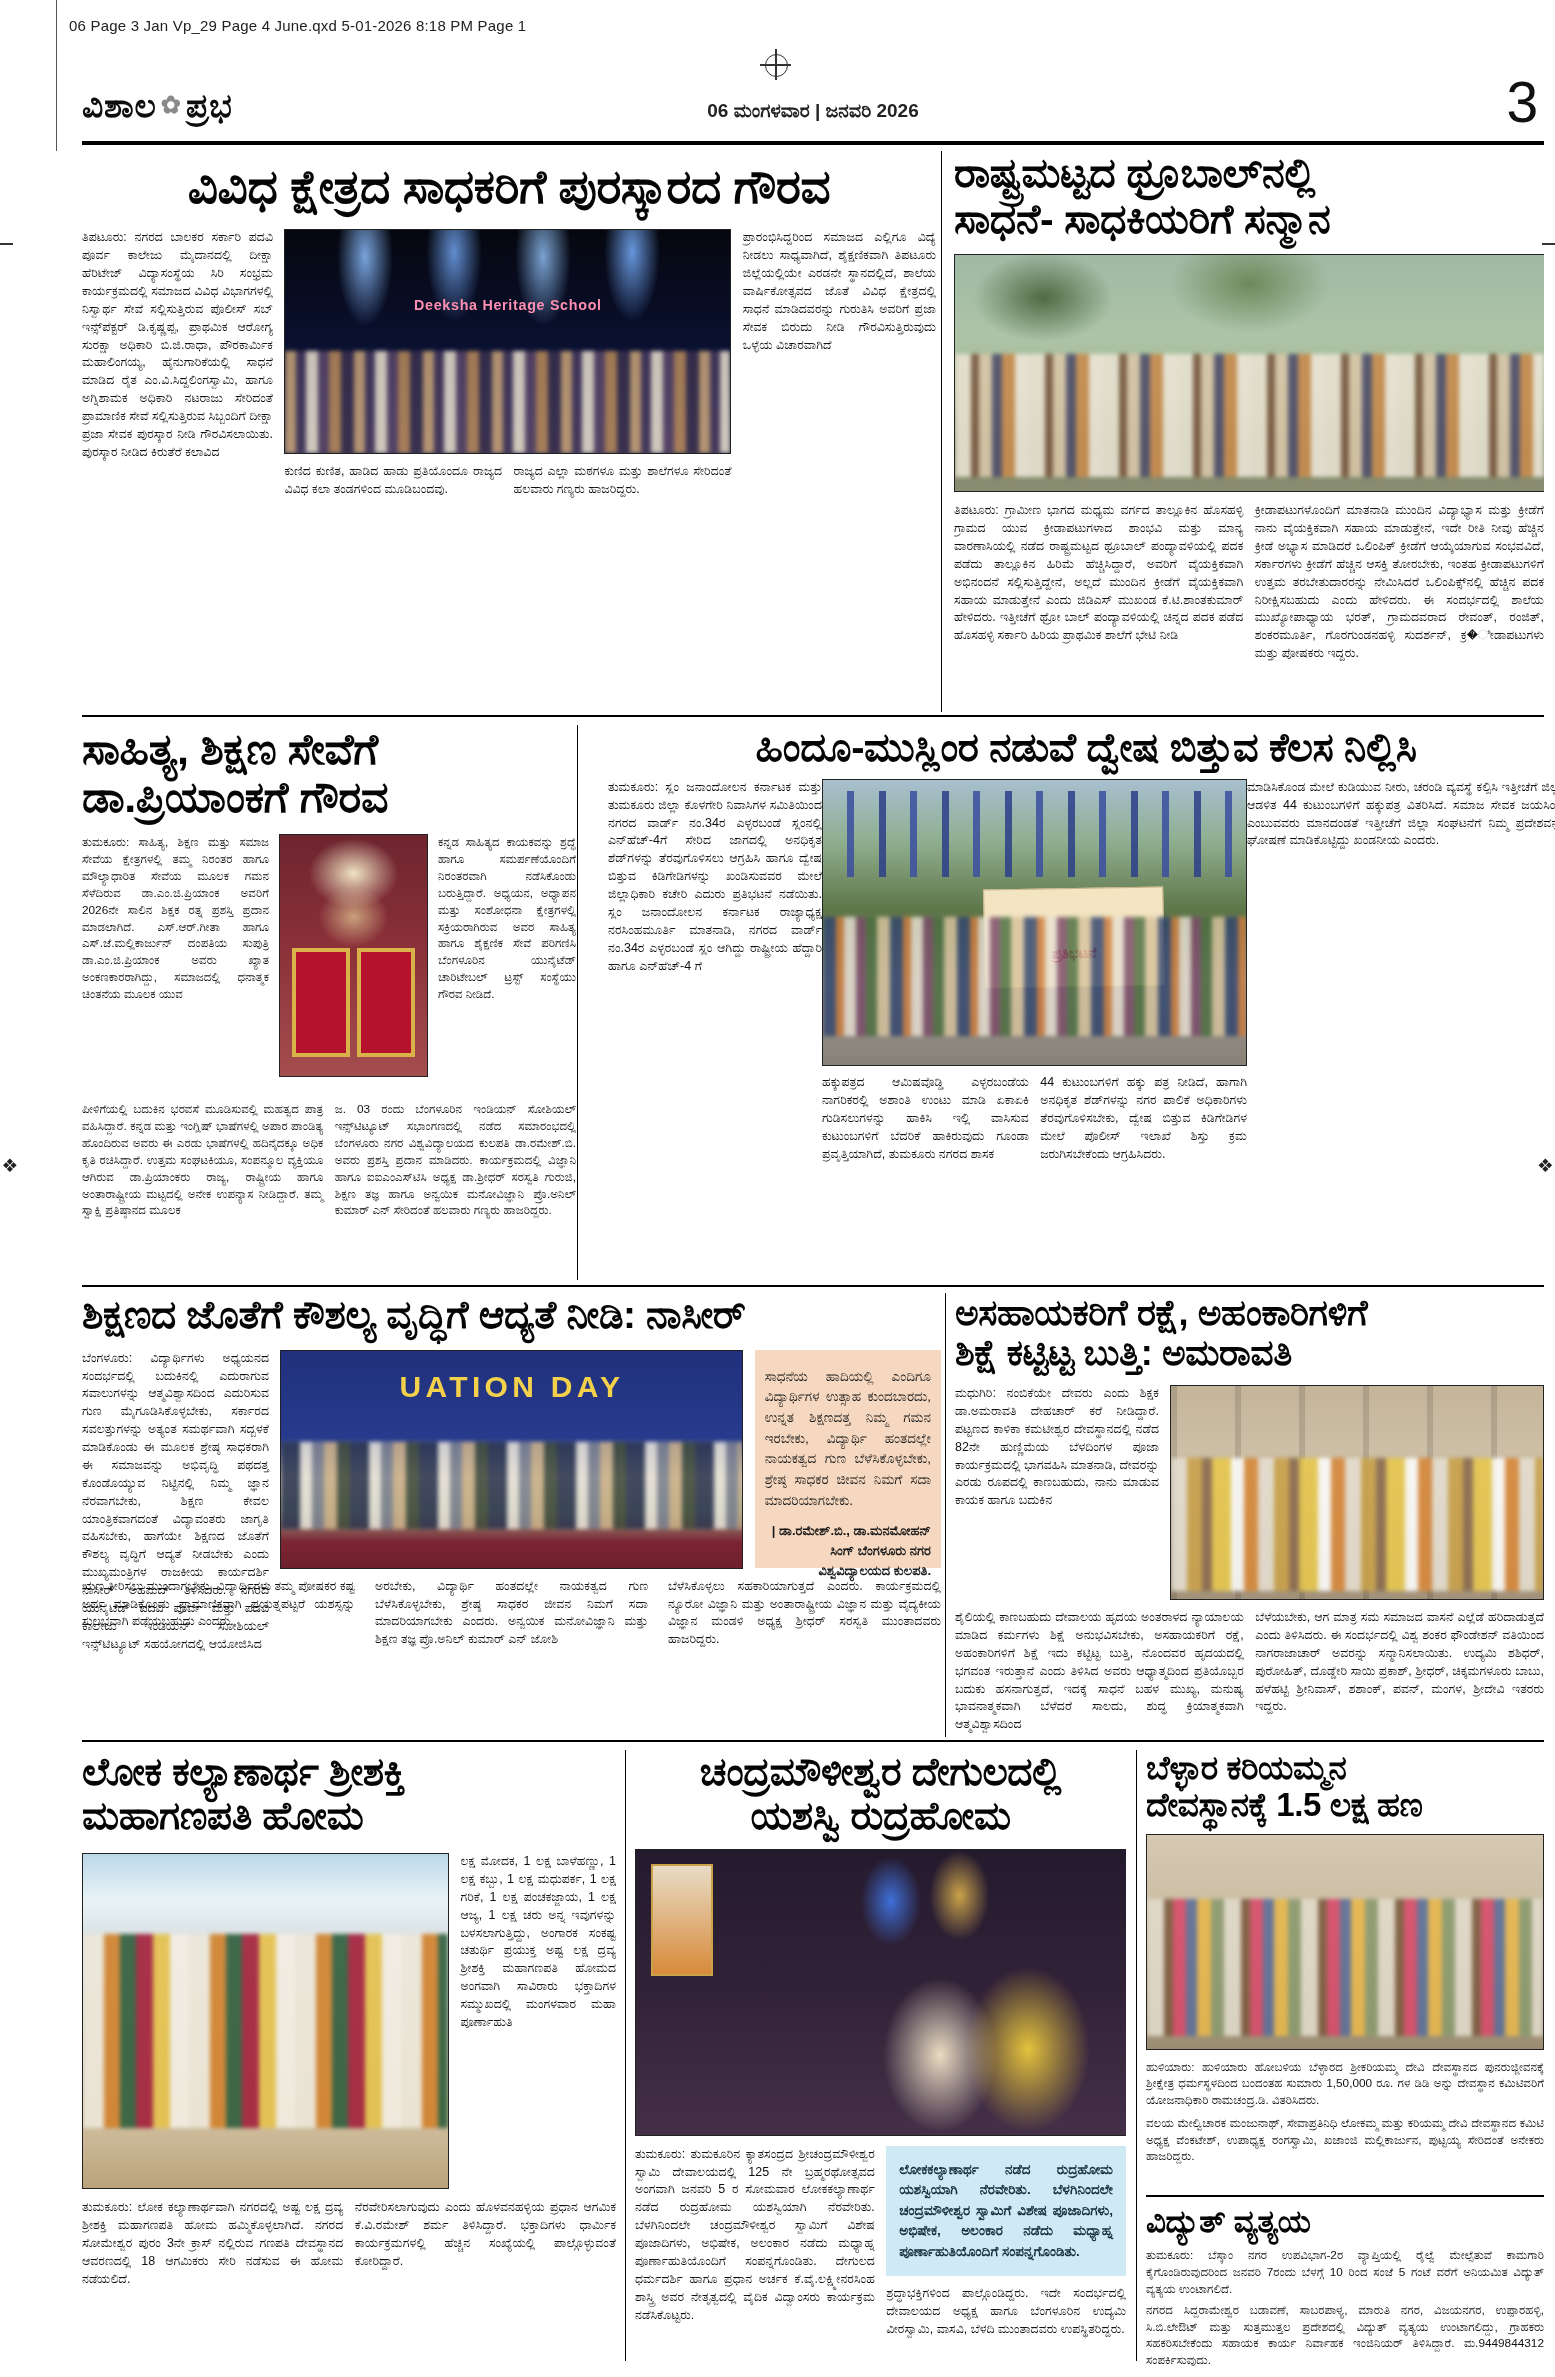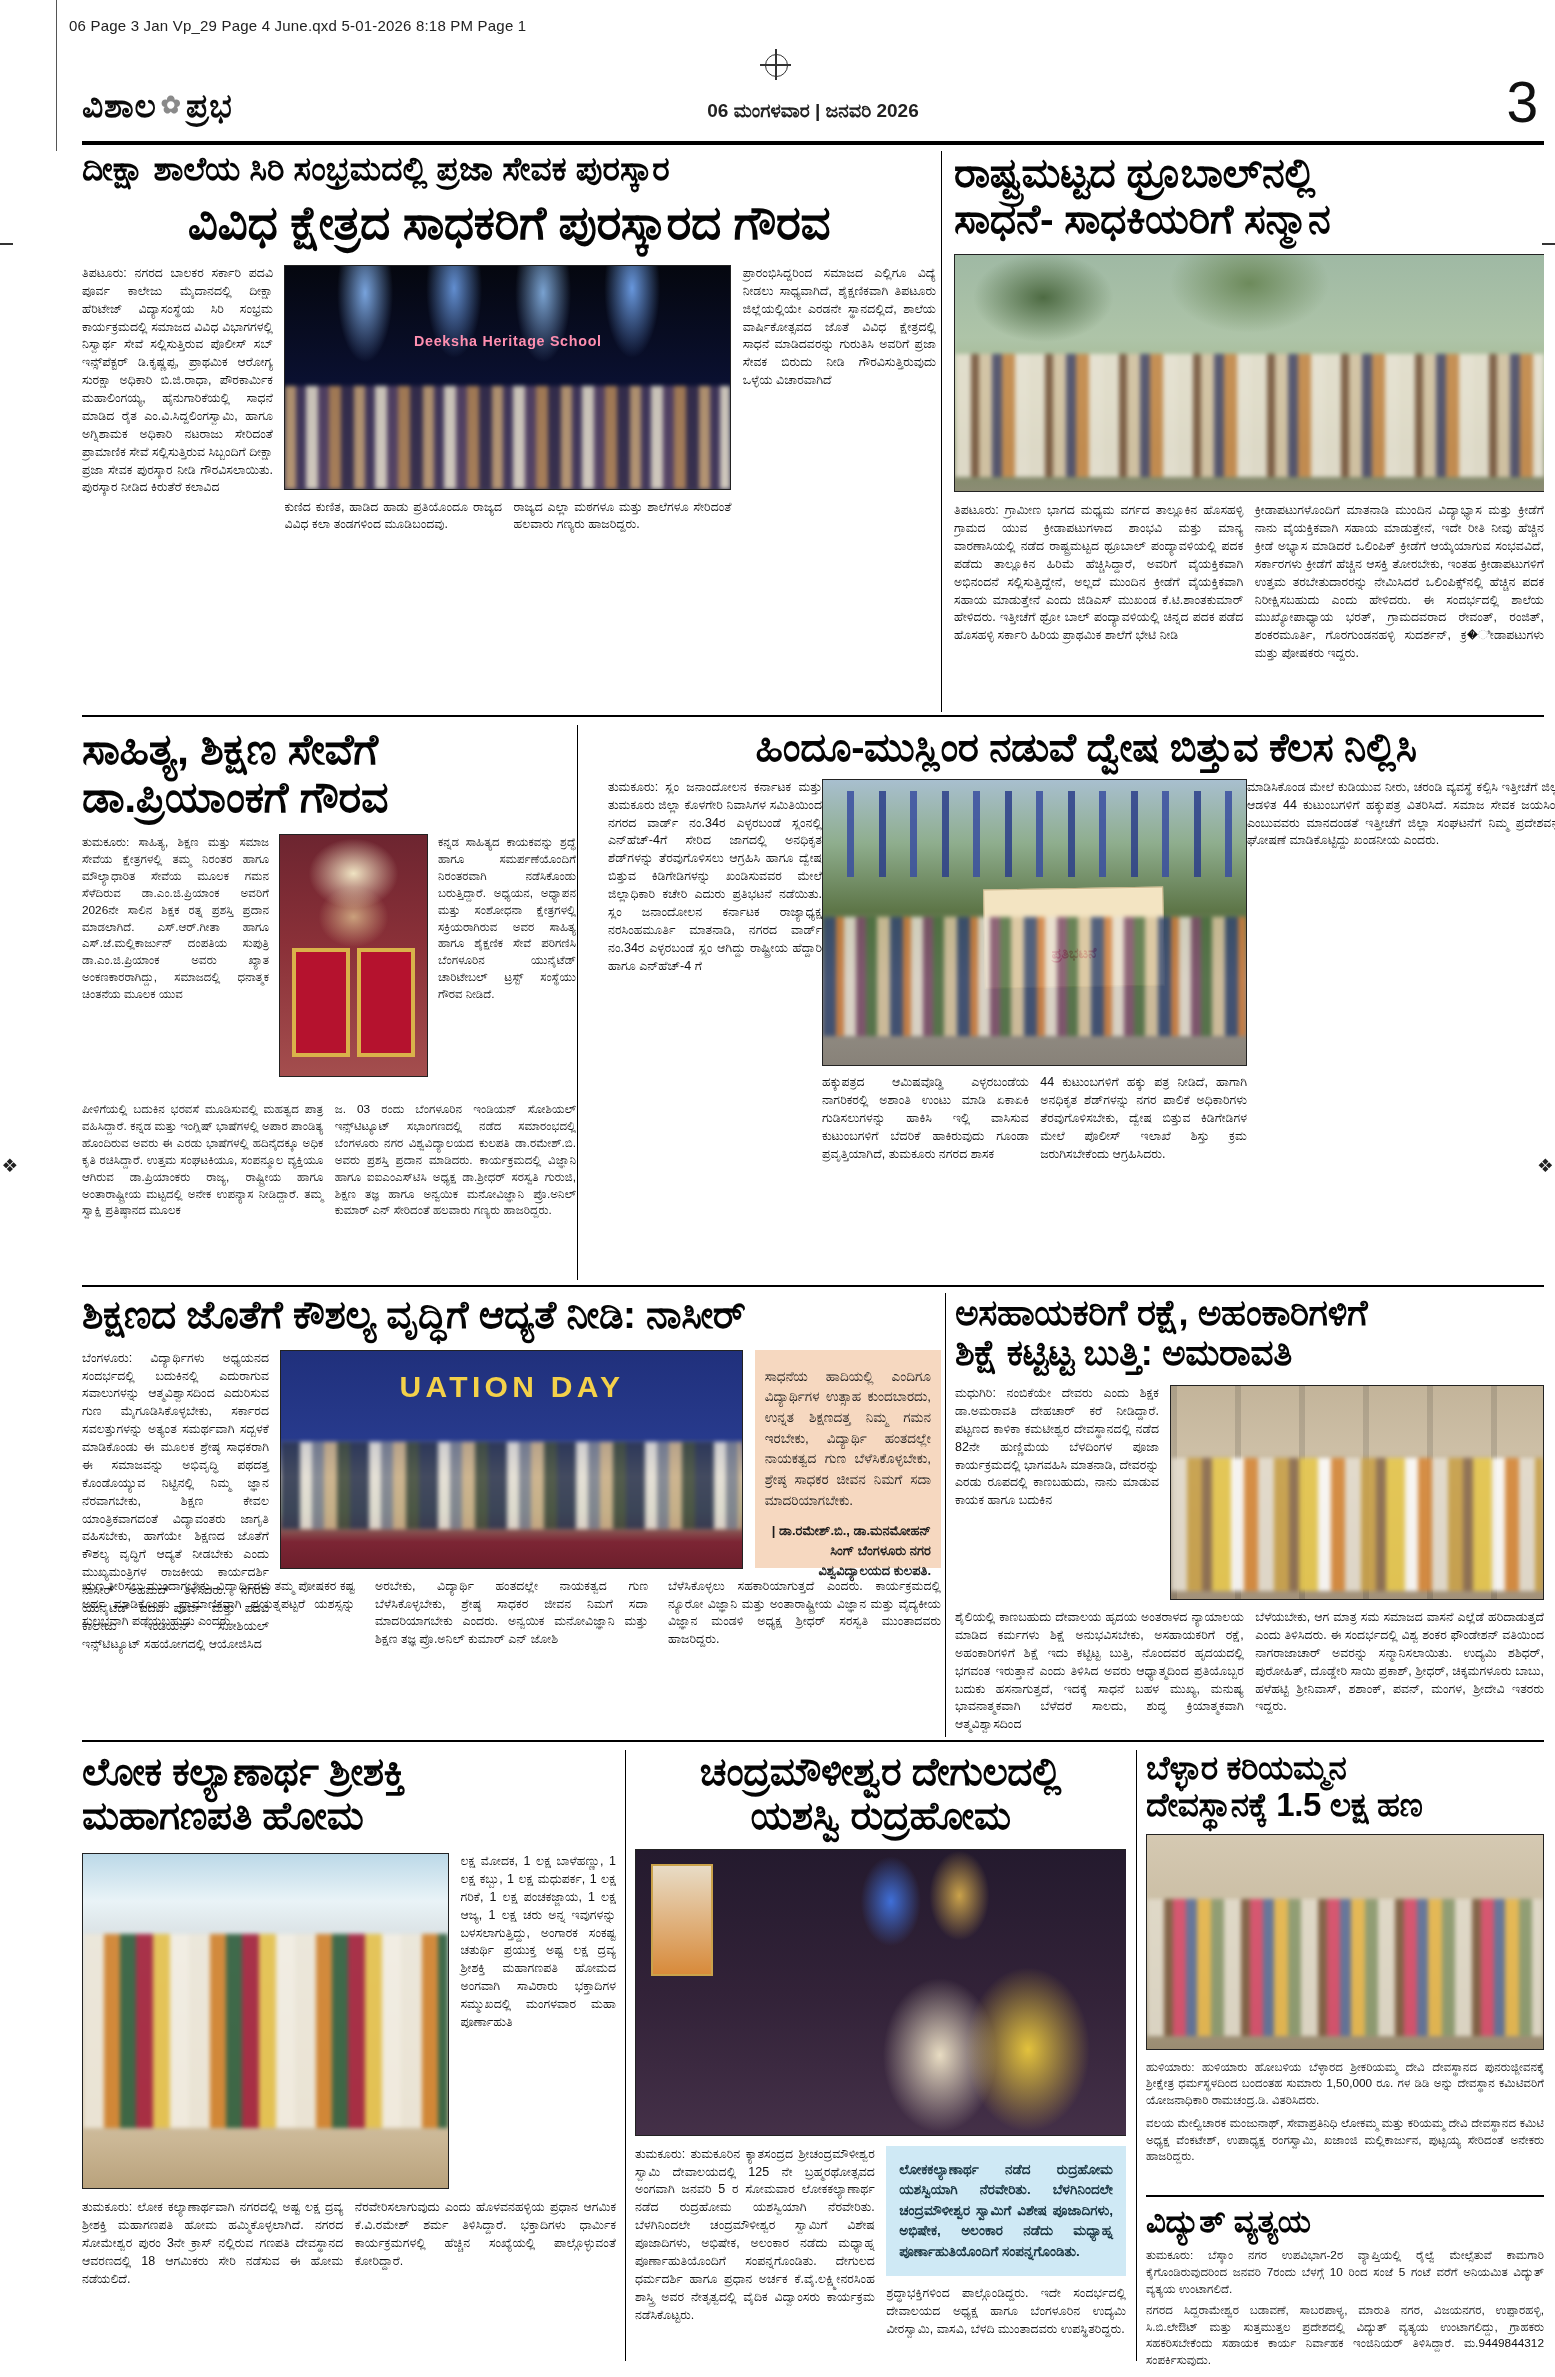--- a/index.html
+++ b/index.html
@@ -117,21 +117,20 @@
   <div class="masthead">
     <div class="logo">
       <span>ವಿಶಾಲ</span><span class="emblem">✿</span><span>ಪ್ರಭ</span>
     </div>
     <div class="dateline">06 ಮಂಗಳವಾರ | ಜನವರಿ 2026</div>
     <div class="pagenum">3</div>
   </div>
   <div class="mast-rule"></div>
 
   <section class="art" style="left:82px;top:151px;width:854px;height:560px;">
-    <div class="kicker" style="font-size:33px;text-align:left;">ದೀಕ್ಷಾ ಶಾಲೆಯ ಸಿರಿ ಸಂಭ್ರಮದಲ್ಲಿ ಪ್ರಜಾ ಸೇವಕ ಪುರಸ್ಕಾರ</div>
     <div class="head" style="font-size:47px;text-align:center;margin-top:10px;">ವಿವಿಧ ಕ್ಷೇತ್ರದ ಸಾಧಕರಿಗೆ ಪುರಸ್ಕಾರದ ಗೌರವ</div>
     <div style="display:flex;gap:11.4px;margin-top:15.7px;height:414px;">
       <div class="col" style="flex:0 0 191px;">ತಿಪಟೂರು: ನಗರದ ಬಾಲಕರ ಸರ್ಕಾರಿ ಪದವಿ ಪೂರ್ವ ಕಾಲೇಜು ಮೈದಾನದಲ್ಲಿ ದೀಕ್ಷಾ ಹೆರಿಟೇಜ್ ವಿದ್ಯಾಸಂಸ್ಥೆಯ ಸಿರಿ ಸಂಭ್ರಮ ಕಾರ್ಯಕ್ರಮದಲ್ಲಿ ಸಮಾಜದ ವಿವಿಧ ವಿಭಾಗಗಳಲ್ಲಿ ನಿಸ್ವಾರ್ಥ ಸೇವೆ ಸಲ್ಲಿಸುತ್ತಿರುವ ಪೊಲೀಸ್ ಸಬ್ ಇನ್ಸ್‌ಪೆಕ್ಟರ್ ಡಿ.ಕೃಷ್ಣಪ್ಪ, ಪ್ರಾಥಮಿಕ ಆರೋಗ್ಯ ಸುರಕ್ಷಾ ಅಧಿಕಾರಿ ಬಿ.ಜಿ.ರಾಧಾ, ಪೌರಕಾರ್ಮಿಕ ಮಹಾಲಿಂಗಯ್ಯ, ಹೈನುಗಾರಿಕೆಯಲ್ಲಿ ಸಾಧನೆ ಮಾಡಿದ ರೈತ ಎಂ.ವಿ.ಸಿದ್ದಲಿಂಗಸ್ವಾಮಿ, ಹಾಗೂ ಅಗ್ನಿಶಾಮಕ ಅಧಿಕಾರಿ ನಟರಾಜು ಸೇರಿದಂತೆ ಪ್ರಾಮಾಣಿಕ ಸೇವೆ ಸಲ್ಲಿಸುತ್ತಿರುವ ಸಿಬ್ಬಂದಿಗೆ ದೀಕ್ಷಾ ಪ್ರಜಾ ಸೇವಕ ಪುರಸ್ಕಾರ ನೀಡಿ ಗೌರವಿಸಲಾಯಿತು. ಪುರಸ್ಕಾರ ನೀಡಿದ ಕಿರುತೆರೆ ಕಲಾವಿದ</div>
       <div style="flex:0 0 445px;display:flex;flex-direction:column;gap:8.6px;">
         <div class="photo pA" style="width:445px;height:223px;">
           <span class="ph-label">Deeksha Heritage School</span>
         </div>
         <div class="cols" style="flex:1;">
           <div class="col">ಕುಣಿದ ಕುಣಿತ, ಹಾಡಿದ ಹಾಡು ಪ್ರತಿಯೊಂದೂ ರಾಜ್ಯದ ವಿವಿಧ ಕಲಾ ತಂಡಗಳಿಂದ ಮೂಡಿಬಂದವು.</div>
           <div class="col">ರಾಜ್ಯದ ಎಲ್ಲಾ ಮಠಗಳೂ ಮತ್ತು ಶಾಲೆಗಳೂ ಸೇರಿದಂತೆ ಹಲವಾರು ಗಣ್ಯರು ಹಾಜರಿದ್ದರು.</div>

